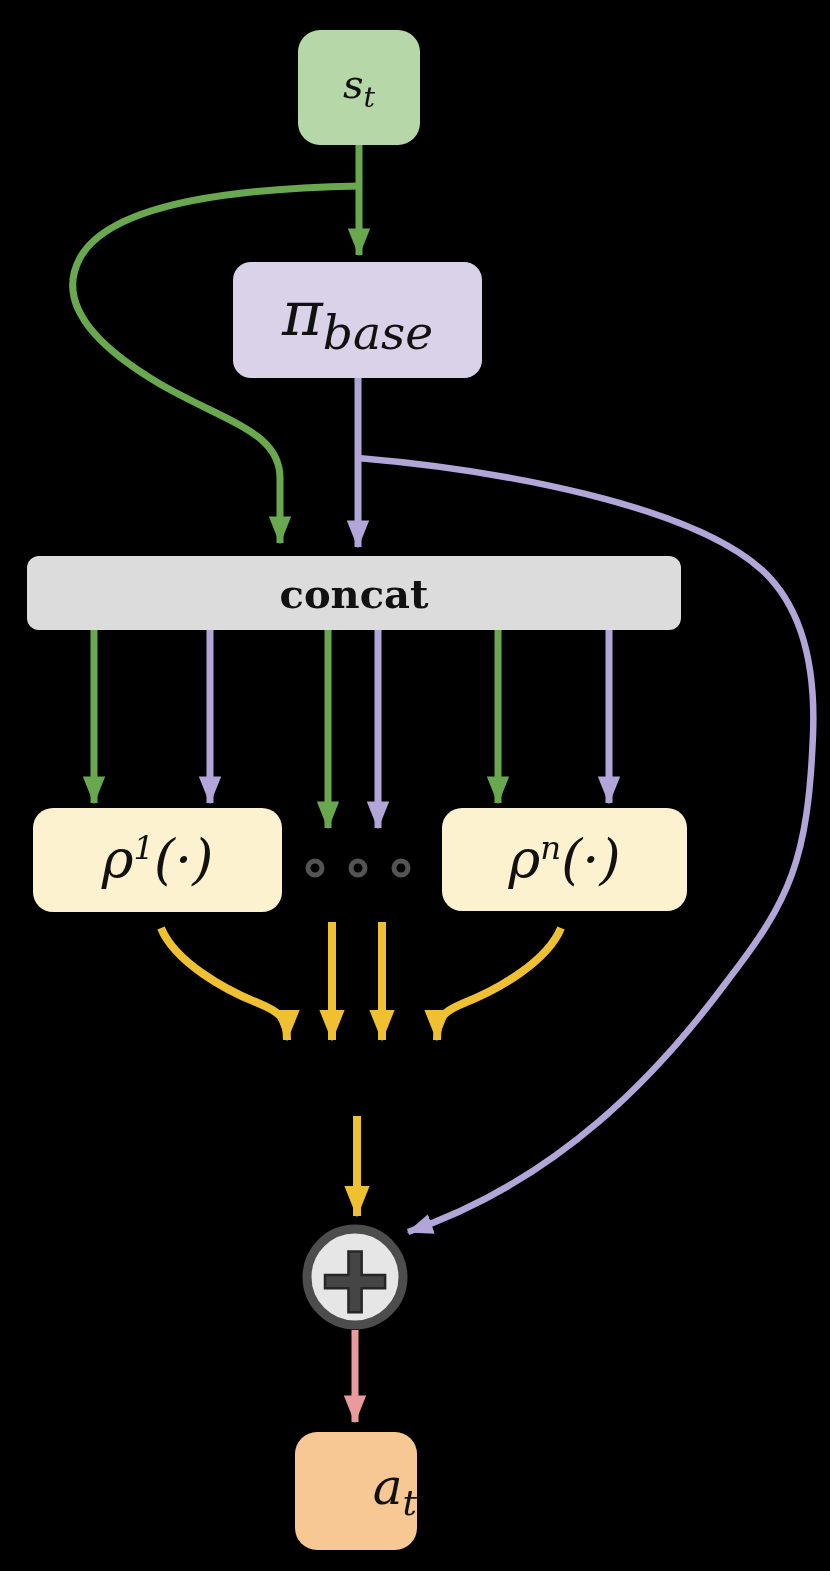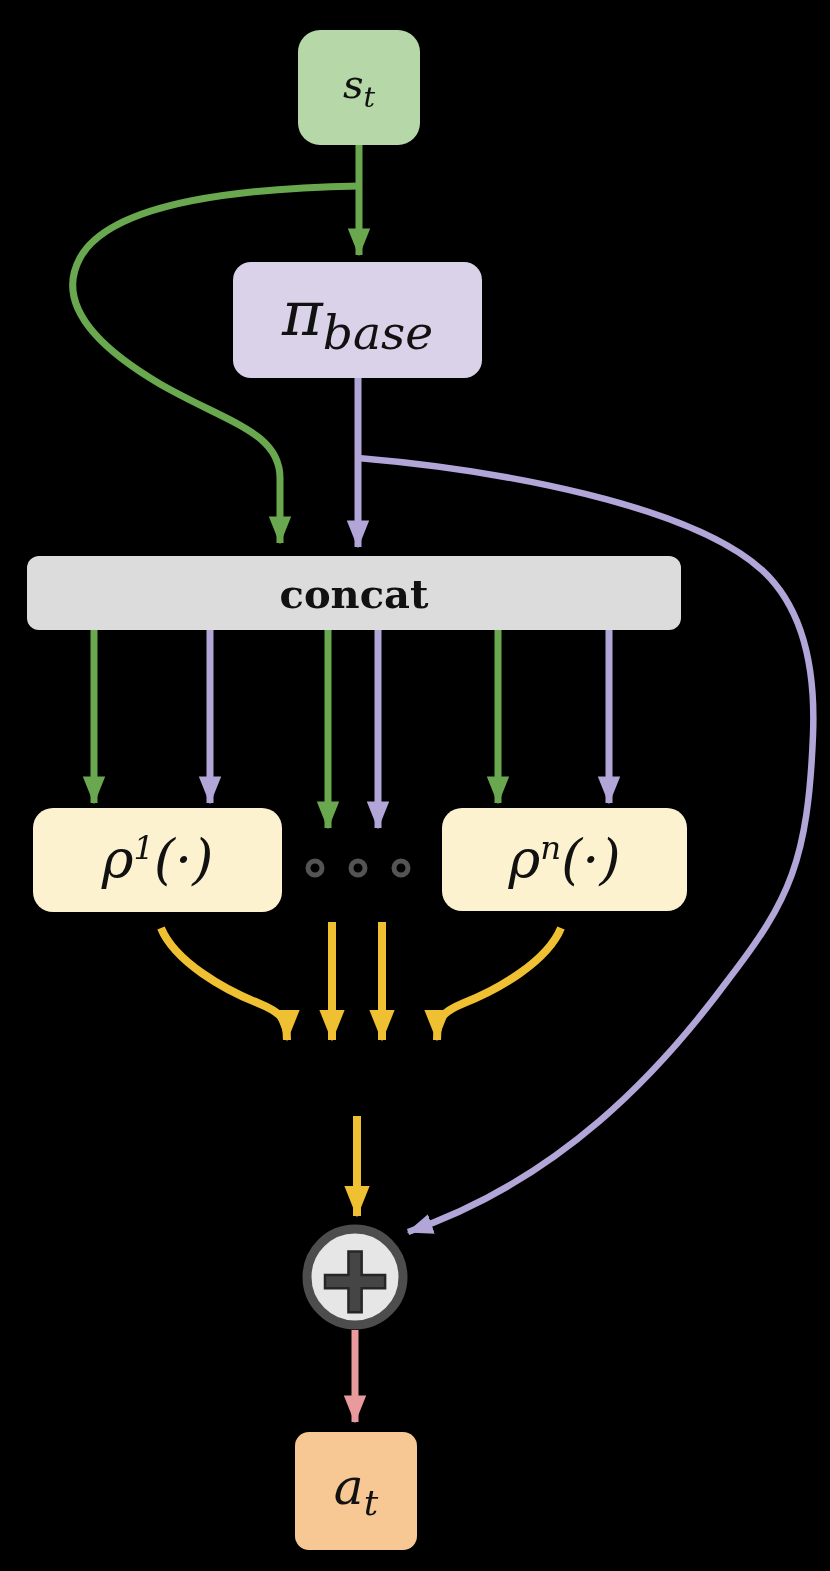--- a/index.html
+++ b/index.html
@@ -40,21 +40,21 @@
   .node sub{font-size:0.72em;vertical-align:-0.30em;line-height:1;}
   .node sup{font-size:0.60em;vertical-align:0.60em;line-height:1;}
   .node .sub-lg{font-size:0.76em;}
 
   #node-state {left:298px;top:22px;  width:122px;height:115px;border-radius:22px;background:var(--c-green-box); font-size:40px;margin-top:8px;}
   #node-base  {left:233px;top:262px; width:249px;height:116px;border-radius:18px;background:var(--c-purple-box);font-size:62px;text-align:center;}
   #node-split {left:27px; top:556px; width:654px;height:74px; border-radius:12px;background:var(--c-gray-box);  font-size:40px;}
   #node-rho1  {left:33px; top:808px; width:249px;height:104px;border-radius:20px;background:var(--c-cream-box); font-size:54px;}
   #node-rhon  {left:442px;top:808px; width:245px;height:103px;border-radius:20px;background:var(--c-cream-box); font-size:54px;}
   #node-concat{left:236px;top:1046px;width:246px;height:70px; border-radius:12px;background:var(--c-gray-box);  font-size:38px;}
-  #node-action{left:295px;top:1432px;width:122px;height:118px;border-radius:14px;background:var(--c-orange-box);font-size:50px;}
+  #node-action{left:295px;top:1432px;width:122px;height:118px;border-radius:22px;background:var(--c-orange-box);font-size:50px;justify-content:flex-end;}
 
   .op-label{font-weight:bold;font-family:"DejaVu Serif", serif;}
 </style>
 </head>
 <body>
 
 <div id="diagram">
 
   <svg width="830" height="1571" viewBox="0 0 830 1571">
     <defs>

